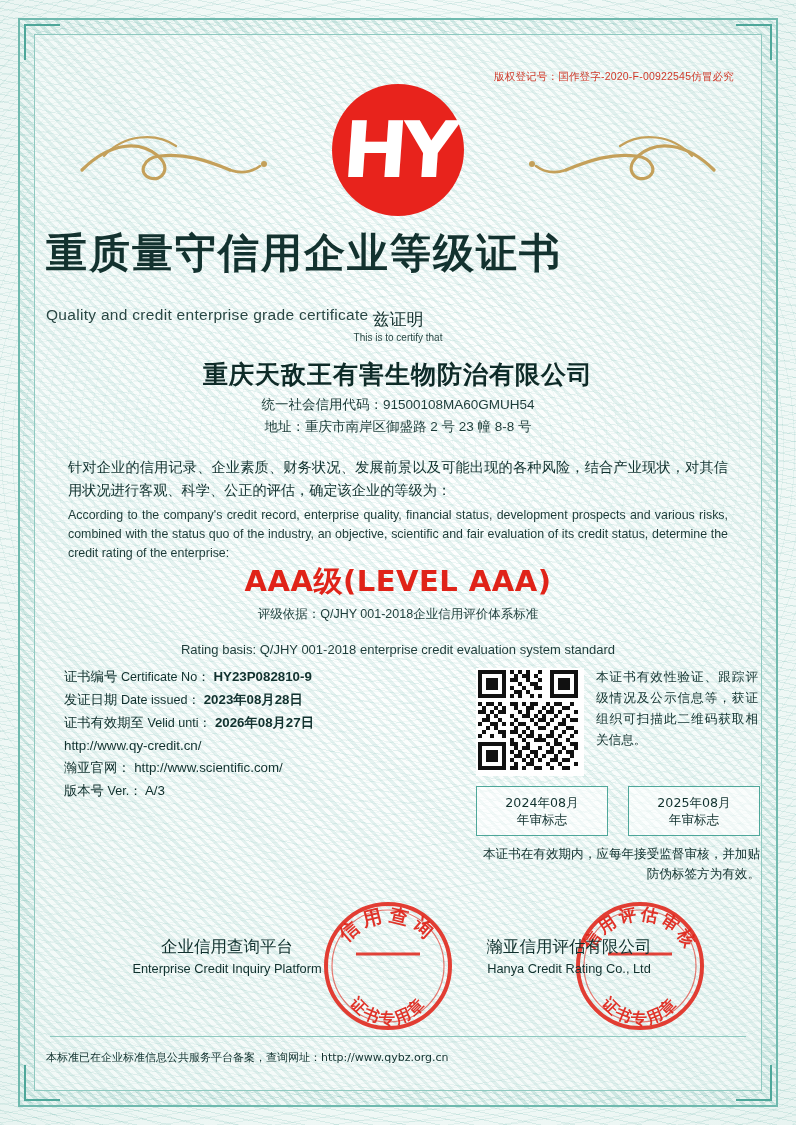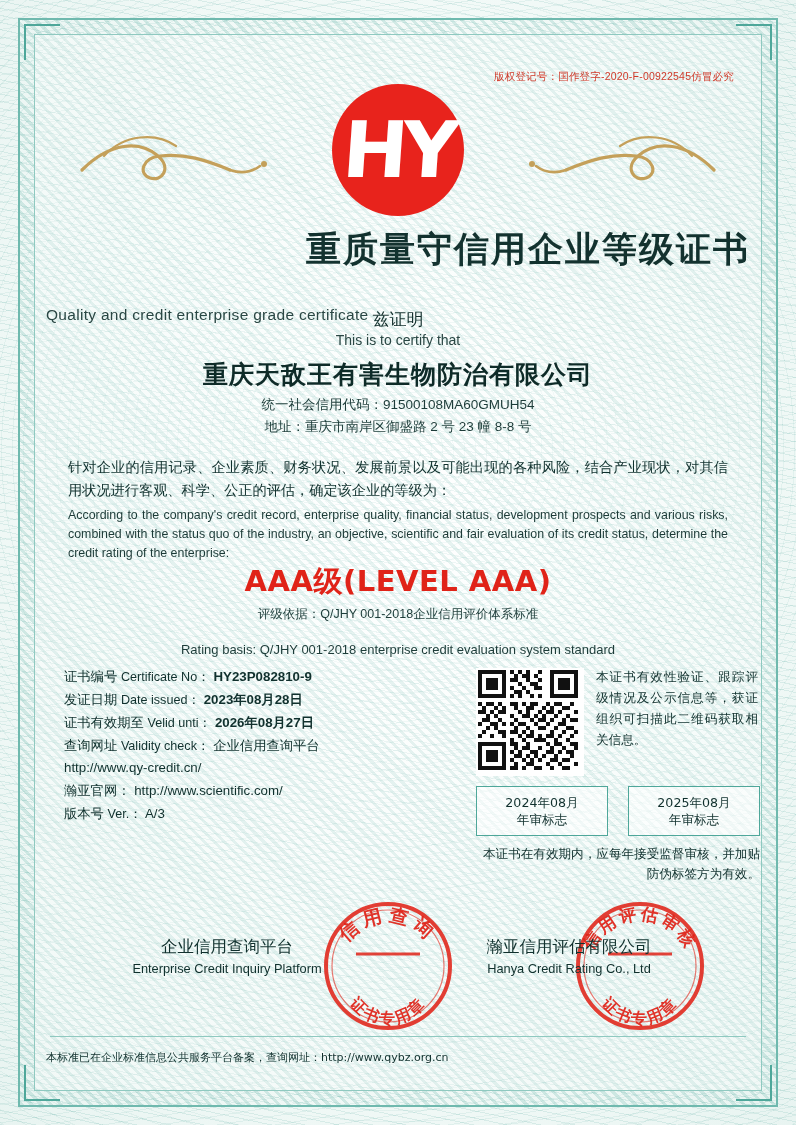--- a/index.html
+++ b/index.html
@@ -107,22 +107,22 @@
     color: #c4a05a;
   }
   .flourish.left { left: 34px; }
   .flourish.right { right: 34px; transform: scaleX(-1); }
 
   
   .title-cn {
     position: absolute;
     top: 180px;
     left: 0; right: 0;
-    text-align: right;
-    font-size: 35px;
+    text-align: left;
+    font-size: 41px;
     font-weight: bold;
     color: #13322f;
     letter-spacing: 2px;
     font-family: "DejaVu Sans", sans-serif;
   }
   .title-en {
     position: absolute;
     top: 228px;
     left: 0; right: 0;
     text-align: left;
@@ -136,21 +136,21 @@
     top: 262px; left: 0; right: 0;
     text-align: center;
     font-size: 17px;
     color: #14312e;
     font-family: "DejaVu Sans", sans-serif;
   }
   .certify-en {
     position: absolute;
     top: 286px; left: 0; right: 0;
     text-align: center;
-    font-size: 14px;
+    font-size: 10px;
     color: #2a4744;
   }
   .company {
     position: absolute;
     top: 312px; left: 0; right: 0;
     text-align: center;
     font-size: 25px;
     font-weight: bold;
     color: #0e2b28;
     letter-spacing: 1px;
@@ -403,25 +403,20 @@
         </div>
         <div>
           <span class="lbl-cn">发证日期</span>
           <span class="lbl-en">Date issued：</span>
           <span class="val">2023年08月28日</span>
         </div>
         <div>
           <span class="lbl-cn">证书有效期至</span>
           <span class="lbl-en">Velid unti：</span>
           <span class="val">2026年08月27日</span>
-        </div>
-        <div>
-          <span class="lbl-cn">查询网址</span>
-          <span class="lbl-en">Validity check：</span>
-          <span>企业信用查询平台</span>
         </div>
         <div>http://www.qy-credit.cn/</div>
         <div>
           <span class="lbl-cn">瀚亚官网：</span>
           <span>http://www.scientific.com/</span>
         </div>
         <div>
           <span class="lbl-cn">版本号</span>
           <span class="lbl-en">Ver.：</span>
           <span>A/3</span>

